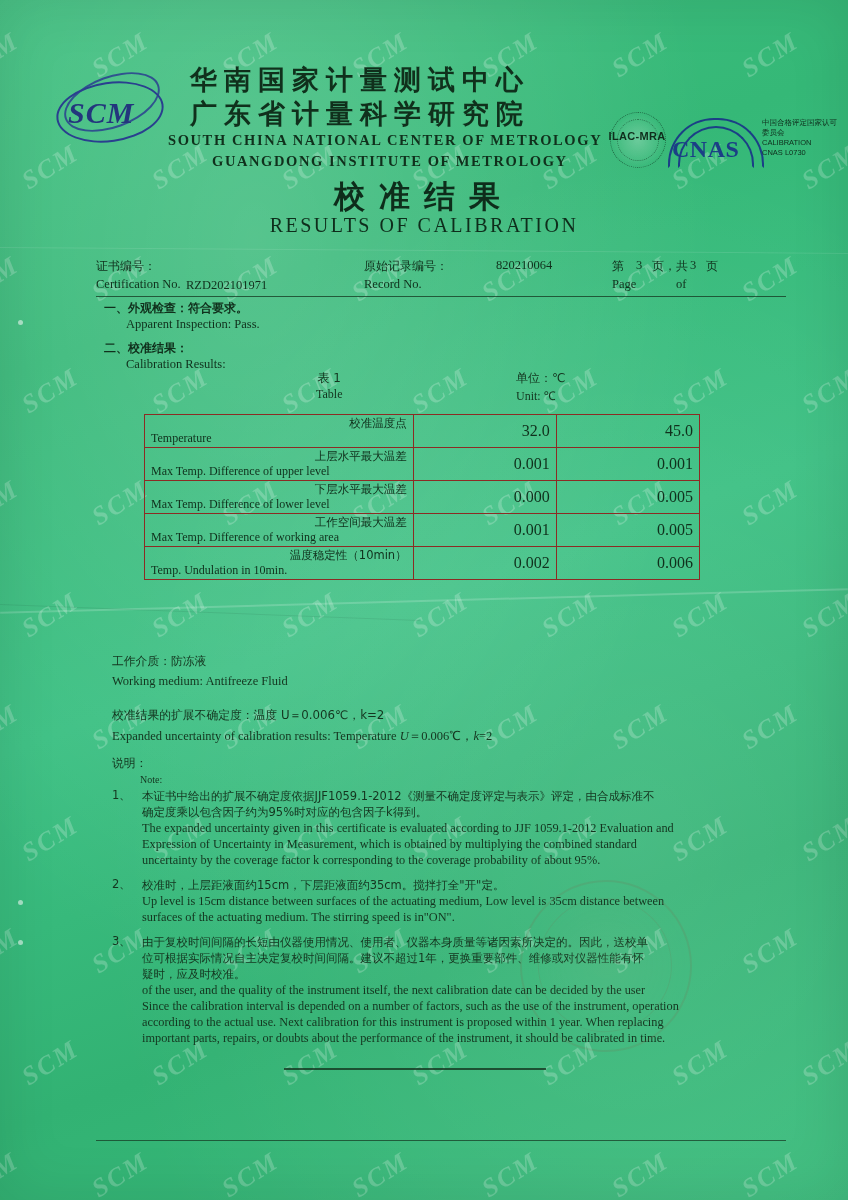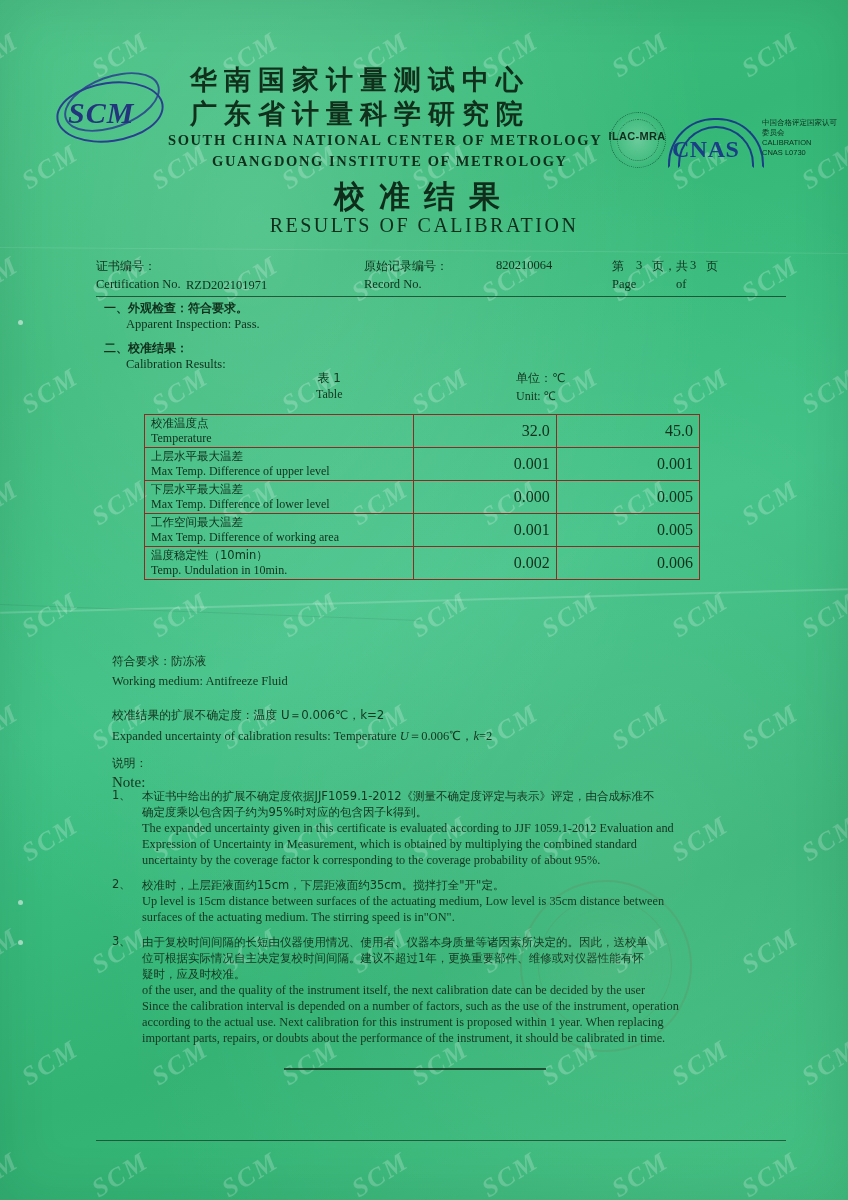--- a/index.html
+++ b/index.html
@@ -303,21 +303,21 @@
     width: 276px;
     line-height: 15px;
     padding: 1px 6px;
   }
   table.cal td.val {
     width: 140px;
     text-align: right;
     font-family: "Liberation Serif", serif;
     font-size: 16px;
   }
-  table.cal .lcn { font-family: "DejaVu Sans", sans-serif; font-size: 11.5px; display: block; }
+  table.cal .lcn { font-family: "DejaVu Sans", sans-serif; font-size: 11.5px; display: block; text-align: right; }
   table.cal .len { font-family: "Liberation Serif", serif; font-size: 12px; display: block; }
 
   .medium {
     position: absolute;
     left: 112px; top: 654px;
   }
   .uncert {
     position: absolute;
     left: 112px; top: 708px;
   }
@@ -607,34 +607,34 @@
               <span class="lcn">温度稳定性（10min）</span>
               <span class="len">Temp. Undulation in 10min.</span>
             </td>
             <td class="val">0.002</td>
             <td class="val">0.006</td>
           </tr>
         </tbody>
     </table>
 
     <div class="medium">
-      <div class="cn" style="font-size:11.8px;">符合要求：防冻液</div>
+      <div class="cn" style="font-size:11.8px;">工作介质：防冻液</div>
       <div class="en" style="font-size:12.5px; margin-top:4px;">Working medium: Antifreeze Fluid</div>
     </div>
 
     <div class="uncert">
       <div class="cn" style="font-size:11.8px;">校准结果的扩展不确定度：温度 U＝0.006℃，k=2</div>
       <div class="en" style="font-size:12.5px; margin-top:4px;">
         <span>Expanded uncertainty of calibration results: Temperature </span><em class="it">U</em><span>＝0.006℃，</span><em class="it">k</em><span>=2</span>
       </div>
     </div>
 
     <div class="note-head">
       <div class="cn" style="font-size:11.8px;">说明：</div>
-      <div class="en" style="font-size:15px; margin-top:2px;">Note:</div>
+      <div class="en" style="font-size:10px; margin-top:2px;margin-left:28px;">Note:</div>
     </div>
 
     <div class="notes" id="notes-list">
         <div class="note">
           <div class="num">1、</div>
           <div class="body">
             <span class="tcn">本证书中给出的扩展不确定度依据JJF1059.1-2012《测量不确定度评定与表示》评定，由合成标准不</span>
             <span class="tcn">确定度乘以包含因子约为95%时对应的包含因子k得到。</span>
             <span class="ten">The expanded uncertainty given in this certificate is evaluated according to JJF 1059.1-2012 Evaluation and</span>
             <span class="ten">Expression of Uncertainty in Measurement, which is obtained by multiplying the combined standard</span>

